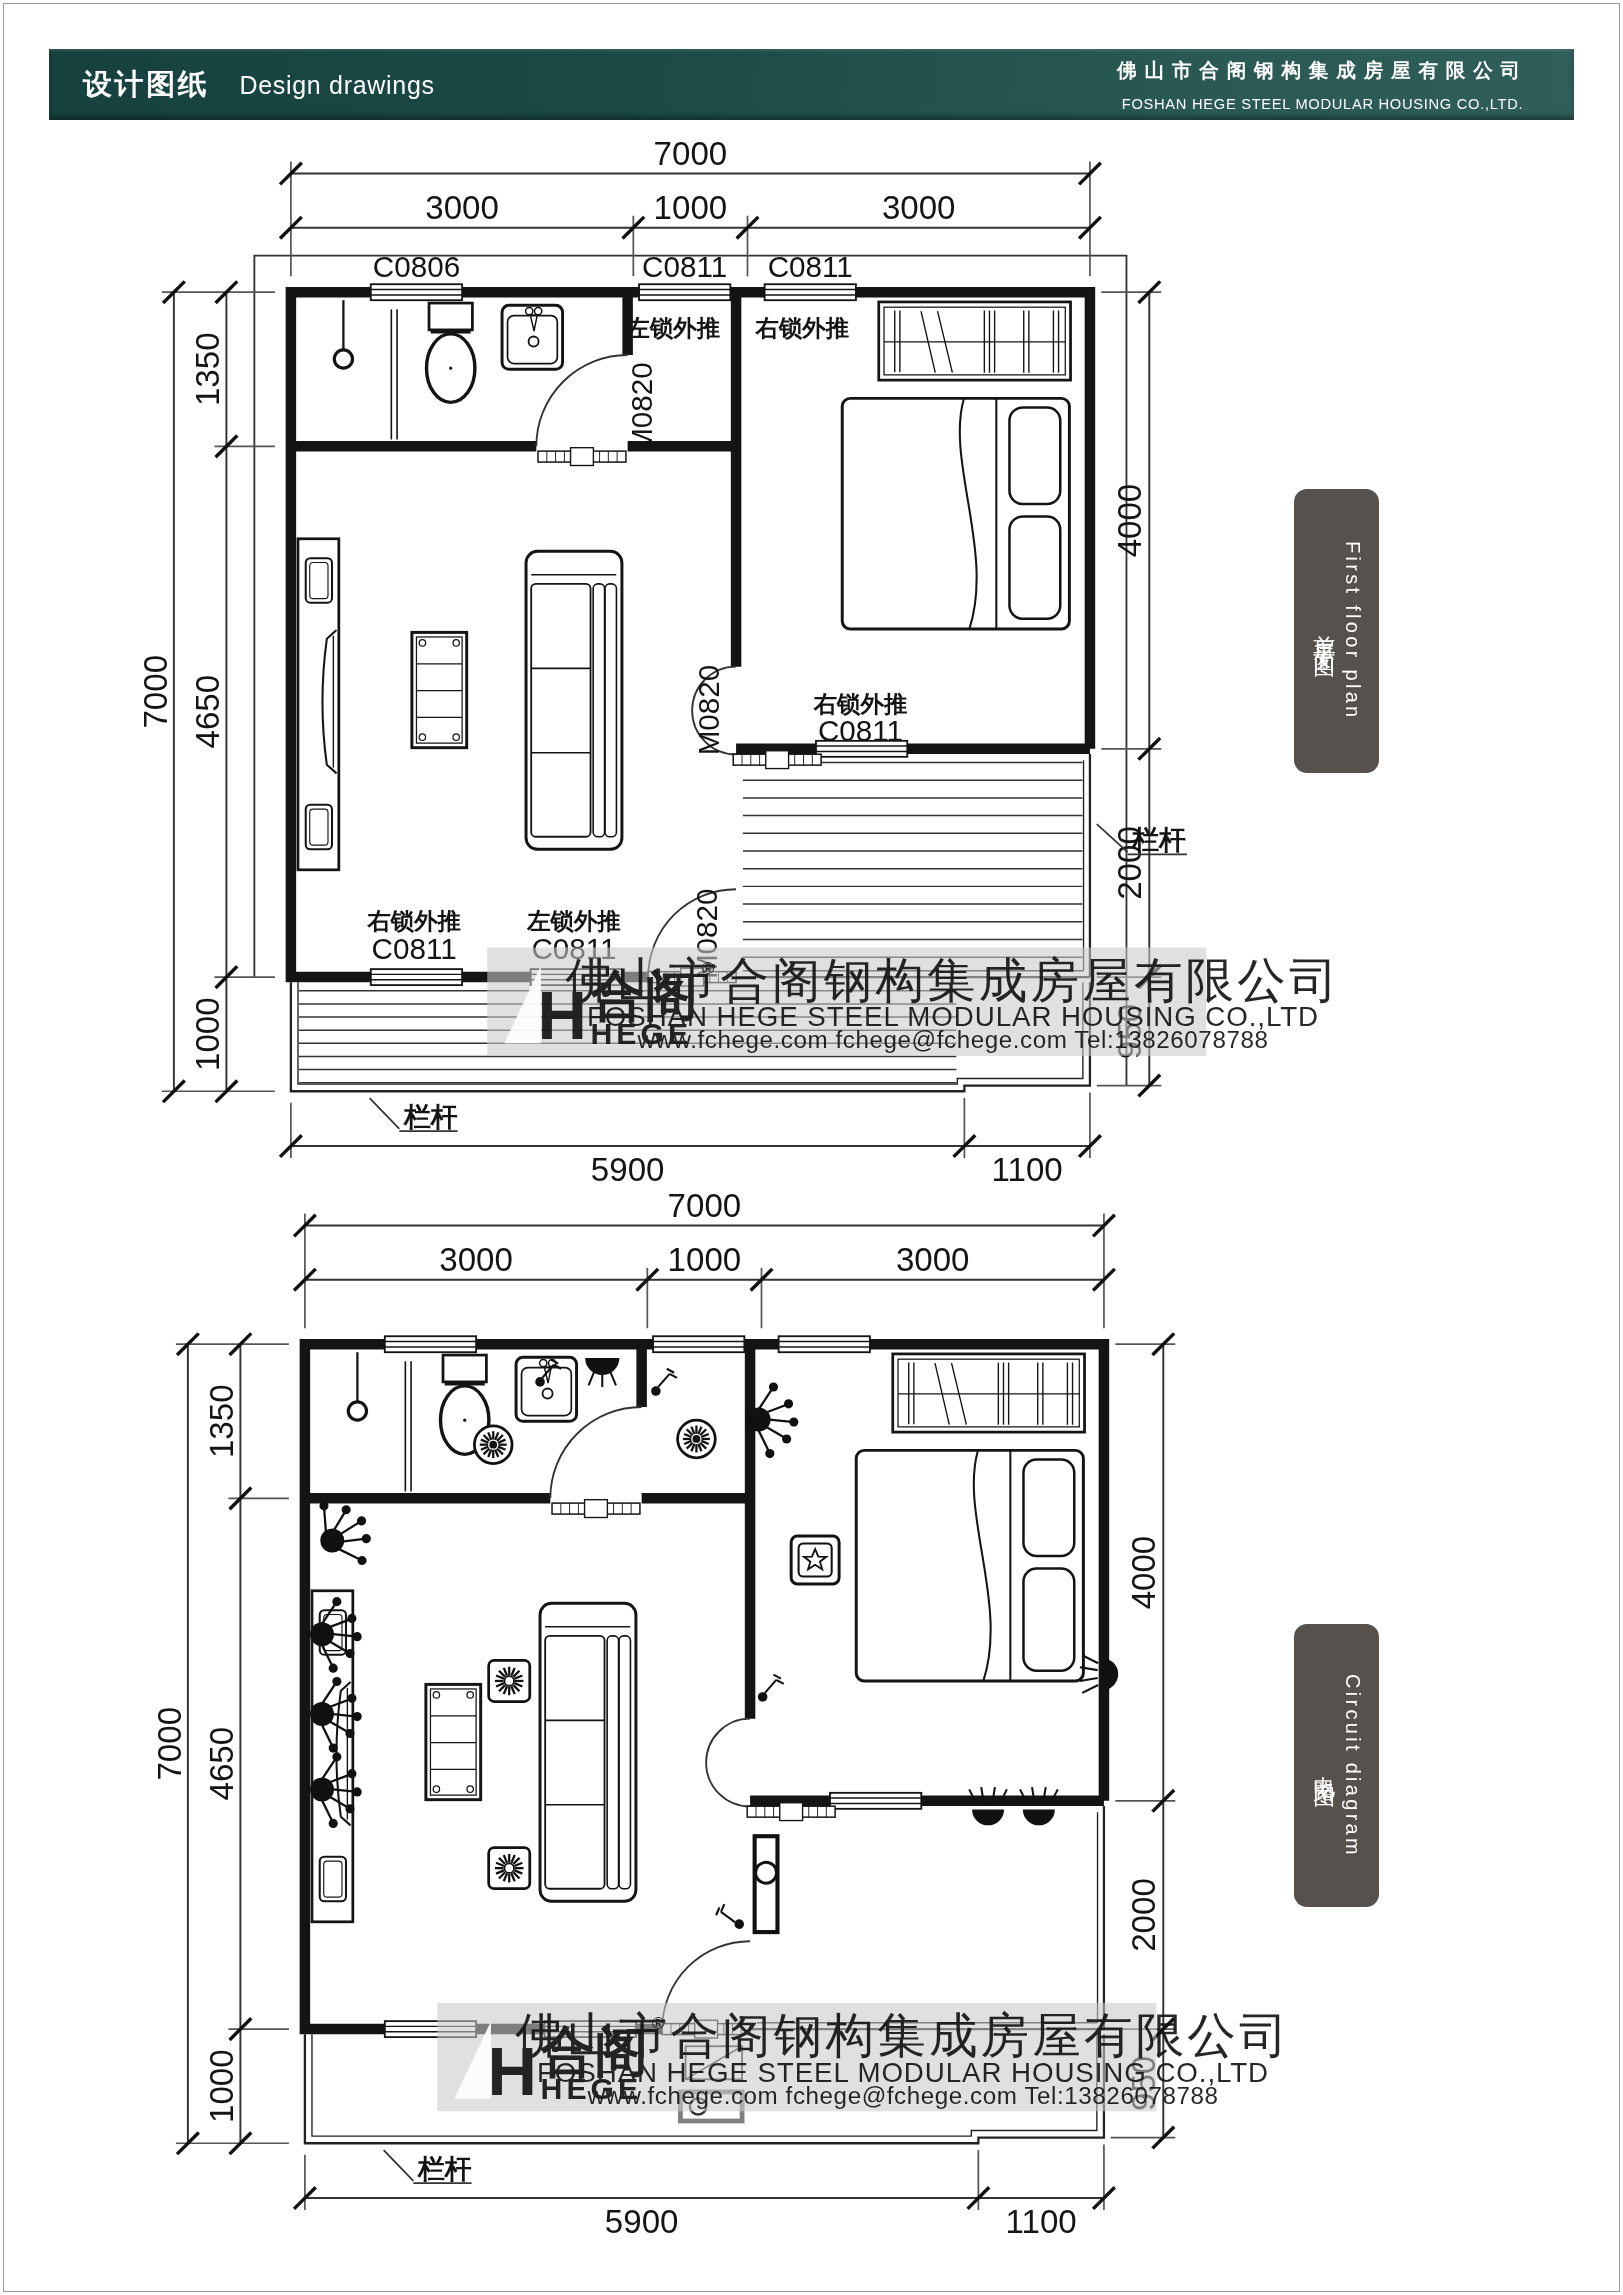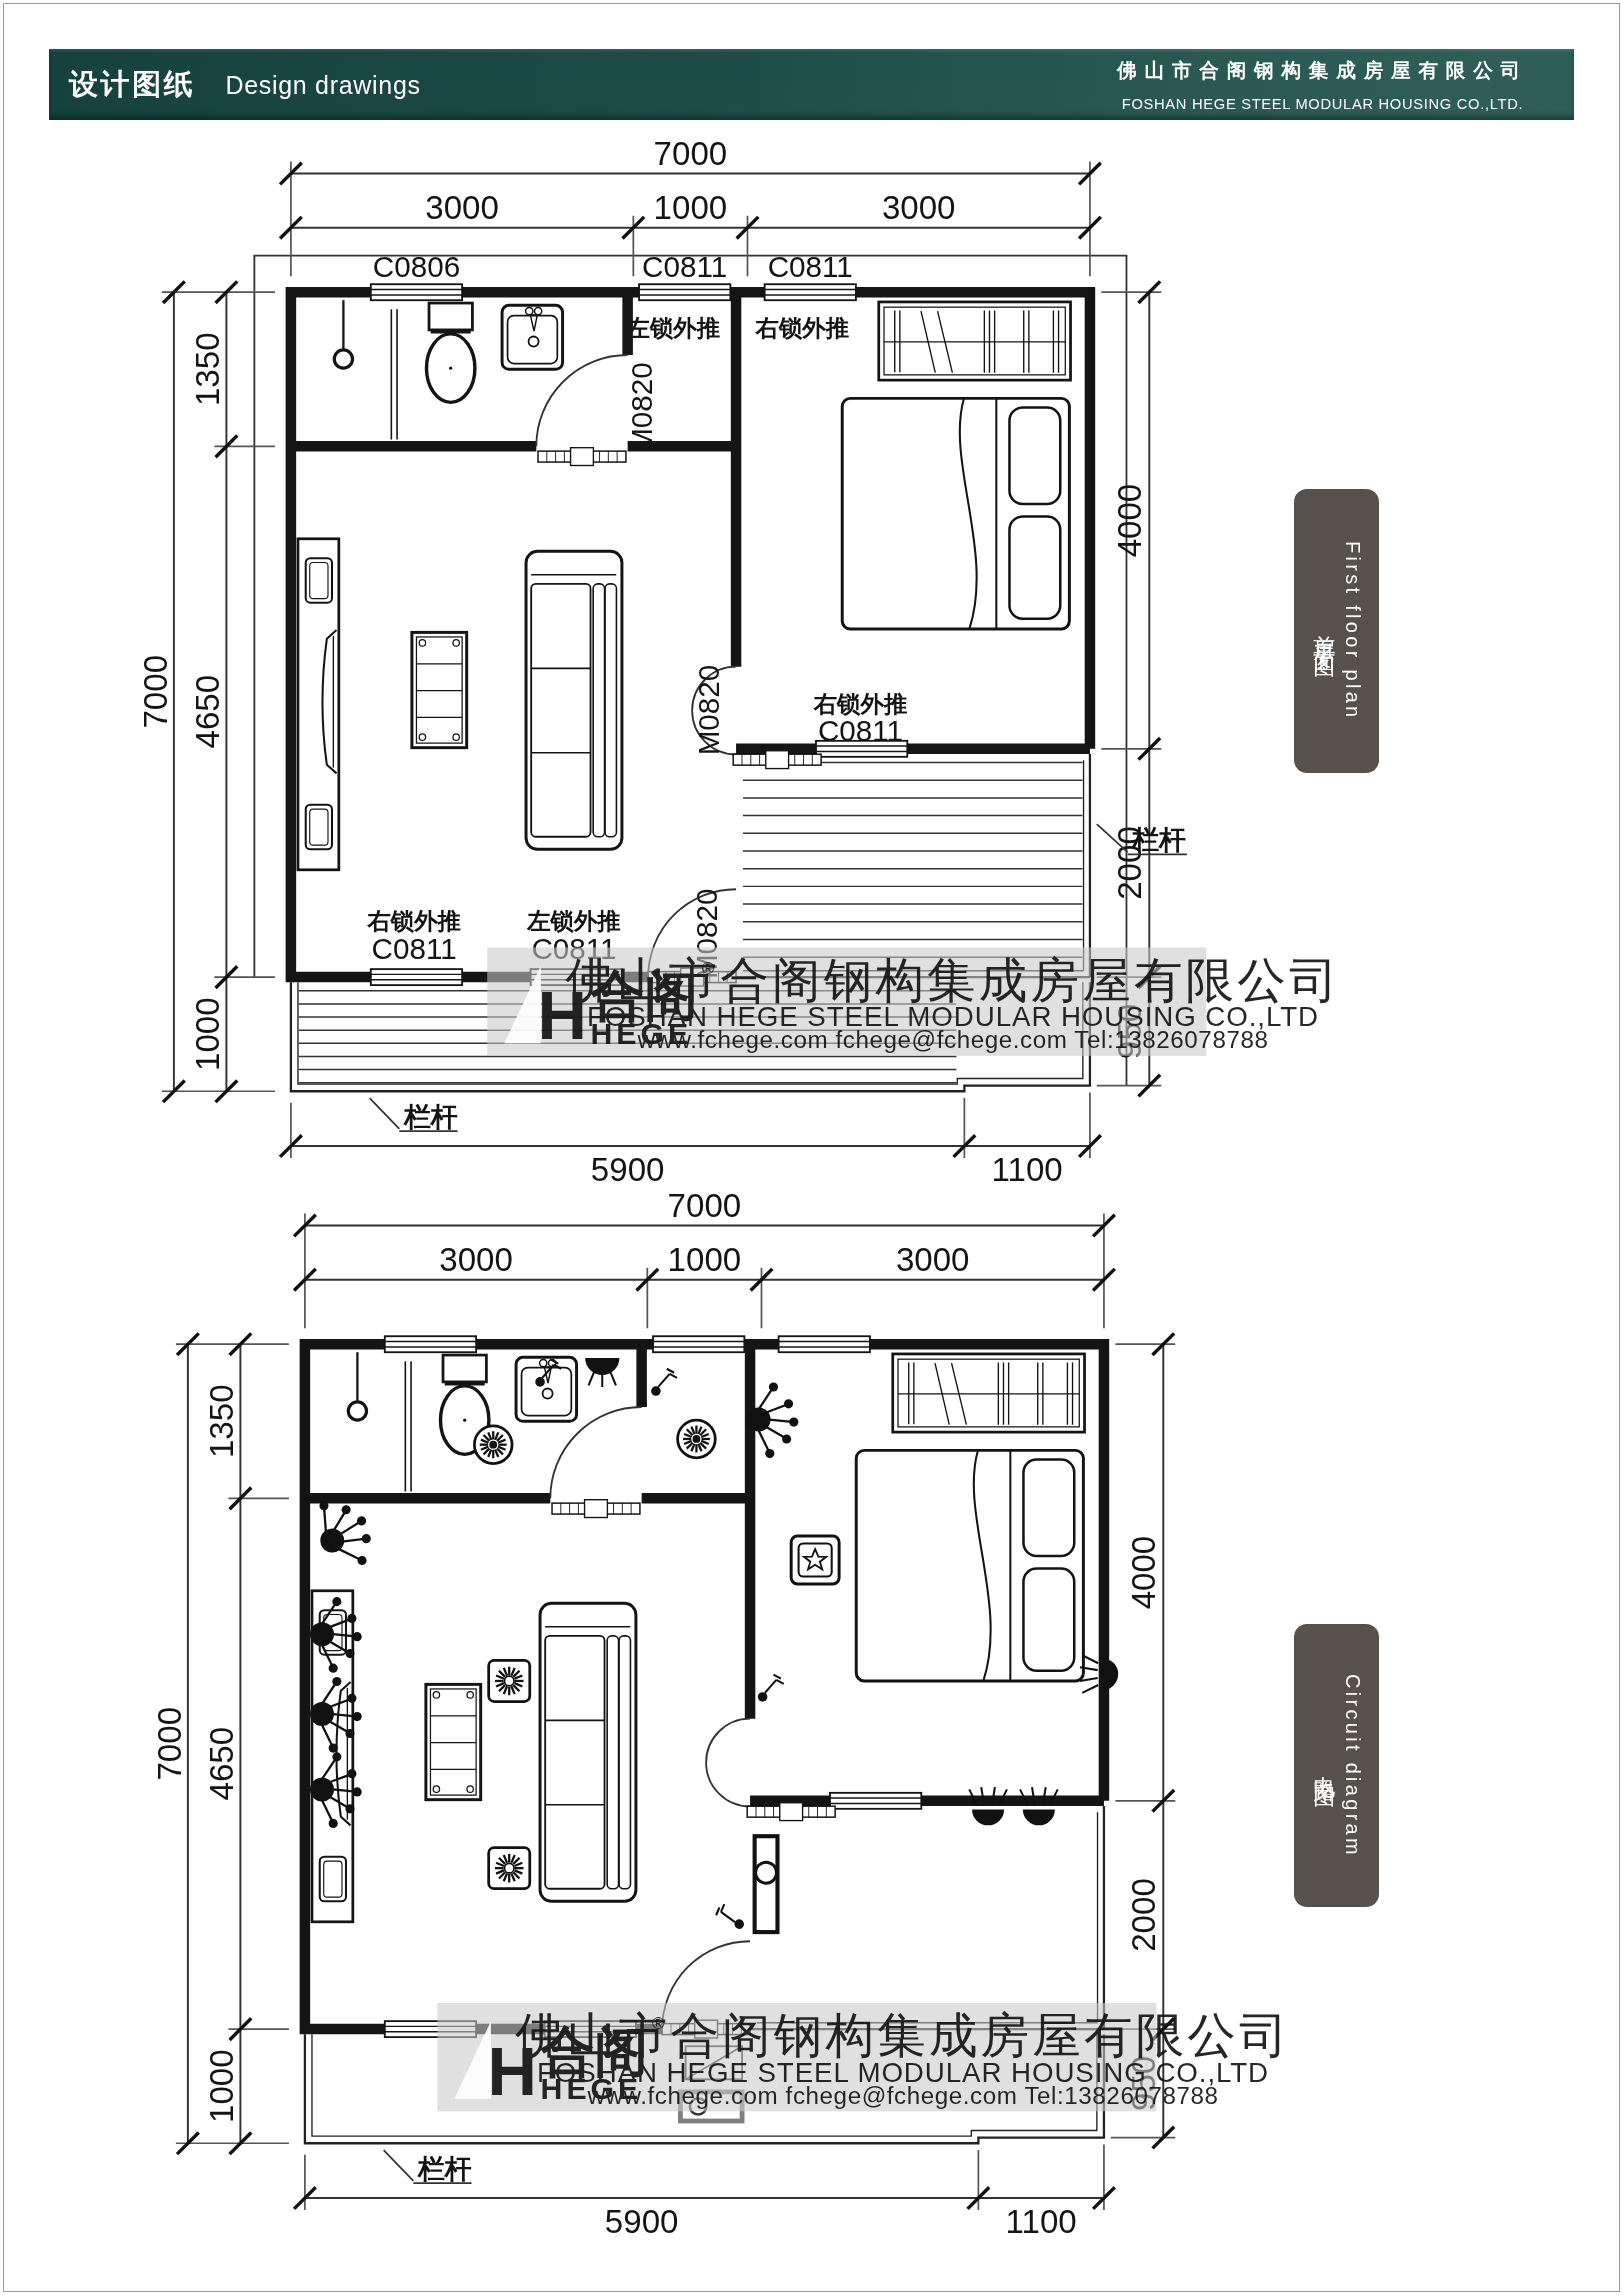--- a/index.html
+++ b/index.html
@@ -4,21 +4,21 @@
 <style>
   html,body{margin:0;padding:0;background:#ffffff;}
   #page{position:relative;width:1623px;height:2295px;background:#fff;overflow:hidden;
         font-family:"Liberation Sans", sans-serif;}
   #frame{position:absolute;left:2.6px;top:2.6px;right:2.6px;bottom:2.6px;border:0.7px solid #9a9a9a;}
   
   #header{position:absolute;left:49px;top:49px;width:1525px;height:71px;
      background:linear-gradient(100deg,#16413e 0%,#1d4a46 40%,#2a5954 75%,#305e58 100%);
      box-shadow:inset 0 -3.9px 5.2px rgba(0,0,0,.35), inset 0 2px 2.6px rgba(255,255,255,.12);
      display:flex;align-items:center;justify-content:space-between;color:#fff;}
-  #header .left{display:flex;align-items:baseline;gap:30px;padding-left:20px;}
+  #header .left{display:flex;align-items:baseline;gap:30px;padding-left:34px;}
   #header .zh-title{font-size:29px;font-weight:bold;letter-spacing:2.6px;}
   #header .en-title{font-size:25px;font-weight:400;letter-spacing:0.7px;}
   #header .right{text-align:center;padding-right:46px;}
   #header .co-zh{font-size:19.6px;font-weight:bold;letter-spacing:7.8px;}
   #header .co-en{font-size:14.7px;letter-spacing:0.7px;margin-top:12px;text-align:center;}
   
   .side-label{position:absolute;width:85px;background:#56514d;border-radius:13px;
      color:#fff;display:flex;flex-direction:row;align-items:center;justify-content:center;gap:1.3px;}
   .side-label .zh{writing-mode:vertical-rl;text-orientation:upright;font-size:22px;letter-spacing:5.2px;}
   .side-label .en{writing-mode:vertical-rl;font-size:20px;letter-spacing:3.3px;}

